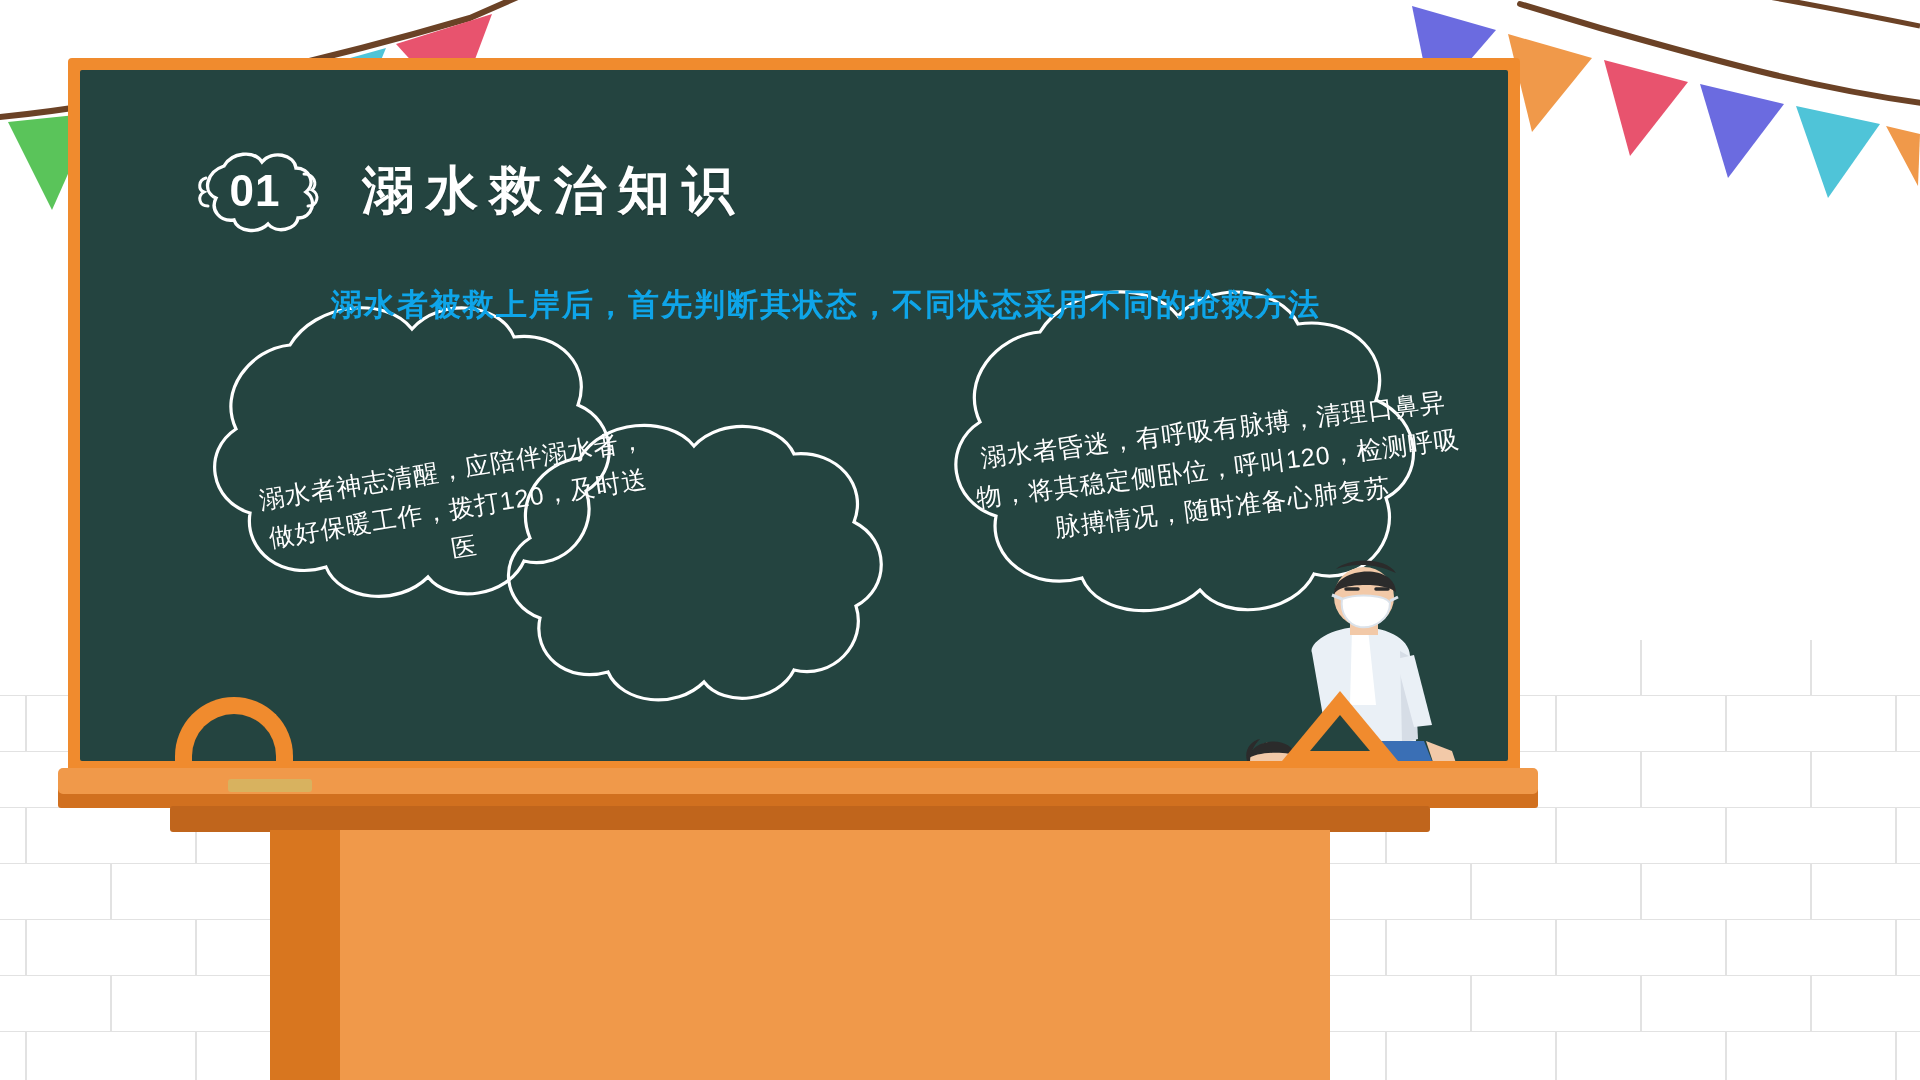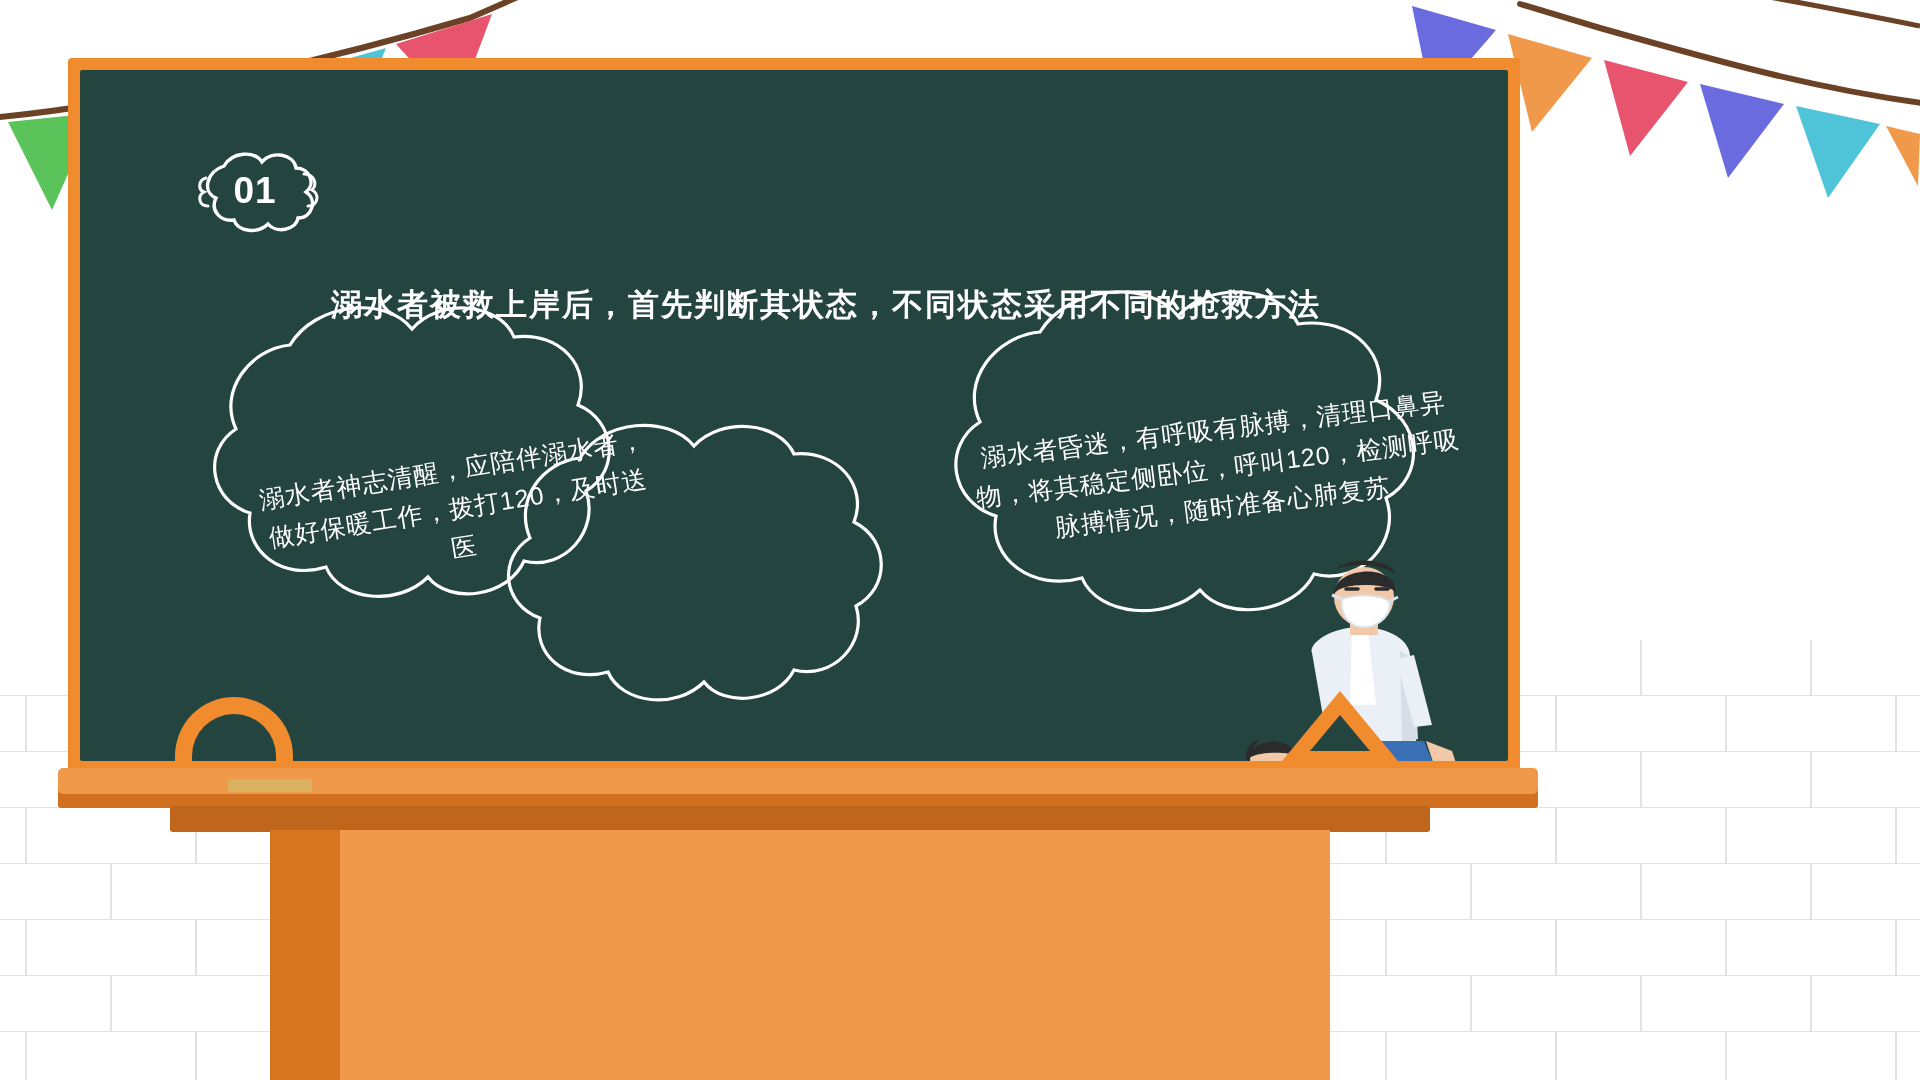--- a/index.html
+++ b/index.html
@@ -83,31 +83,31 @@
     content:""; position:absolute; left:0; top:0; width:70px; height:250px;
     background:#d8761f;
   }
   
   #title-row {
     position:absolute; left:110px; top:78px; display:flex; align-items:center; gap:42px;
   }
   .badge-cloud { position:relative; width:130px; height:86px; }
   .badge-num {
     position:absolute; inset:0; display:flex; align-items:center; justify-content:center;
-    color:#ffffff; font-size:37px; font-weight:bold; letter-spacing:1px;
+    color:#ffffff; font-size:44px; font-weight:bold; letter-spacing:1px;
   }
   #page-title {
     color:#ffffff; font-size:52px; font-weight:bold; letter-spacing:12px;
     text-shadow:0 2px 0 rgba(0,0,0,.15);
   }
   
   #subtitle {
     position:absolute; left:0; right:0; top:214px;
     text-align:center;
-    color:#ffffff; font-size:31px; font-weight:bold; letter-spacing:2px;
+    color:#0ea5e9; font-size:31px; font-weight:bold; letter-spacing:2px;
     padding-left:64px;
   }
   
   .cloud-svg { position:absolute; pointer-events:none; }
   .cloud-text {
     position:absolute; color:#ffffff; line-height:1.55;
     font-size:25px; letter-spacing:1px; text-align:center;
     text-shadow:0 1px 1px rgba(0,0,0,.10);
   }
   #cloud-left-text  { left:178px; top:380px; width:400px; transform:rotate(-9deg); }
@@ -337,20 +337,21 @@
         <svg viewBox="0 0 130 86" width="130" height="86">
           <path d="M34 18 C 42 4, 64 2, 72 14 C 82 2, 104 6, 106 20
                    C 120 20, 126 36, 116 44 C 128 52, 122 70, 108 70
                    C 106 82, 86 86, 78 76 C 68 86, 48 84, 44 72
                    C 30 74, 20 62, 26 50 C 12 44, 16 24, 34 18 Z" fill="none" stroke="#ffffff" stroke-width="3.4" stroke-linecap="round"></path>
           <path d="M16 30 C 8 32, 8 42, 14 44 C 7 48, 9 58, 18 58" fill="none" stroke="#ffffff" stroke-width="3" stroke-linecap="round"></path>
           <path d="M114 26 C 124 26, 128 36, 122 42 C 130 46, 128 58, 118 58" fill="none" stroke="#ffffff" stroke-width="3" stroke-linecap="round"></path>
         </svg>
         <span class="badge-num">01</span>
       </div>
+      <div id="page-title">溺水救治知识</div>
     </div>
 
     <div id="subtitle">溺水者被救上岸后，首先判断其状态，不同状态采用不同的抢救方法</div>
 
     <div class="cloud-text" id="cloud-left-text">溺水者神志清醒，应陪伴溺水者，做好保暖工作，拨打120，及时送医</div>
     <div class="cloud-text" id="cloud-right-text">溺水者昏迷，有呼吸有脉搏，清理口鼻异物，将其稳定侧卧位，呼叫120，检测呼吸脉搏情况，随时准备心肺复苏</div>
 
     <div class="arch-left"></div>
     <div class="arch-right"></div>
   </div>

